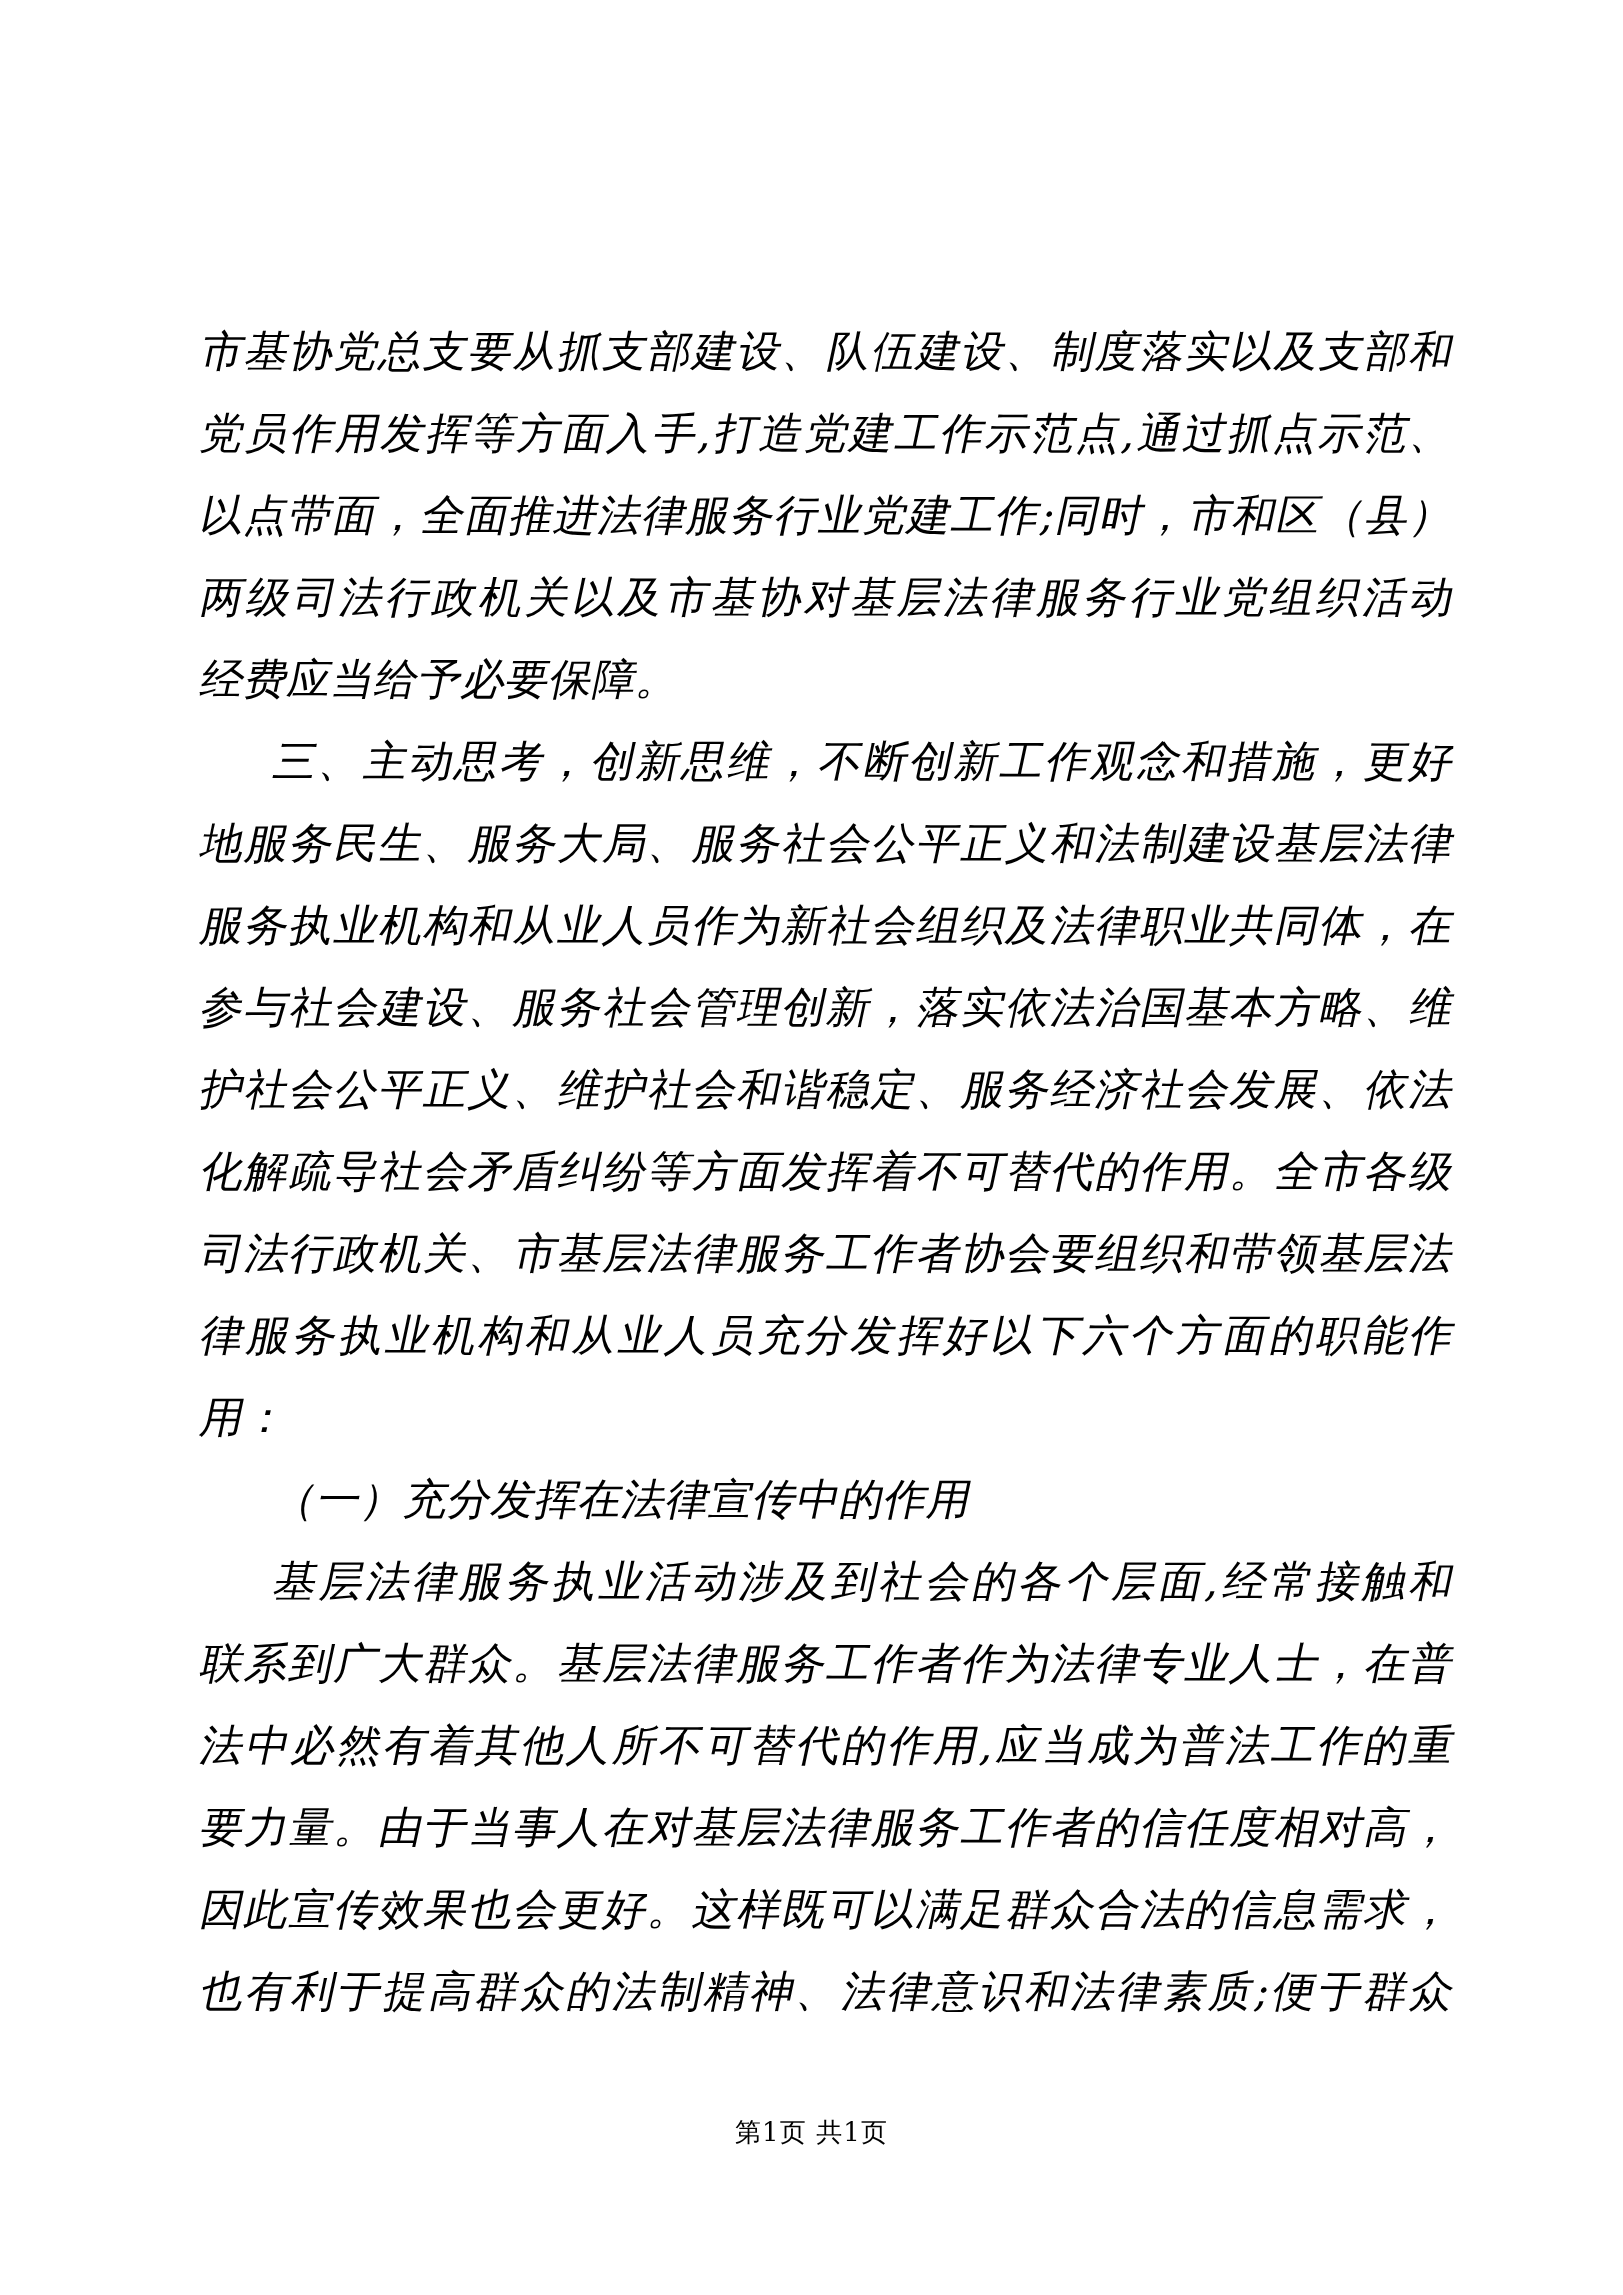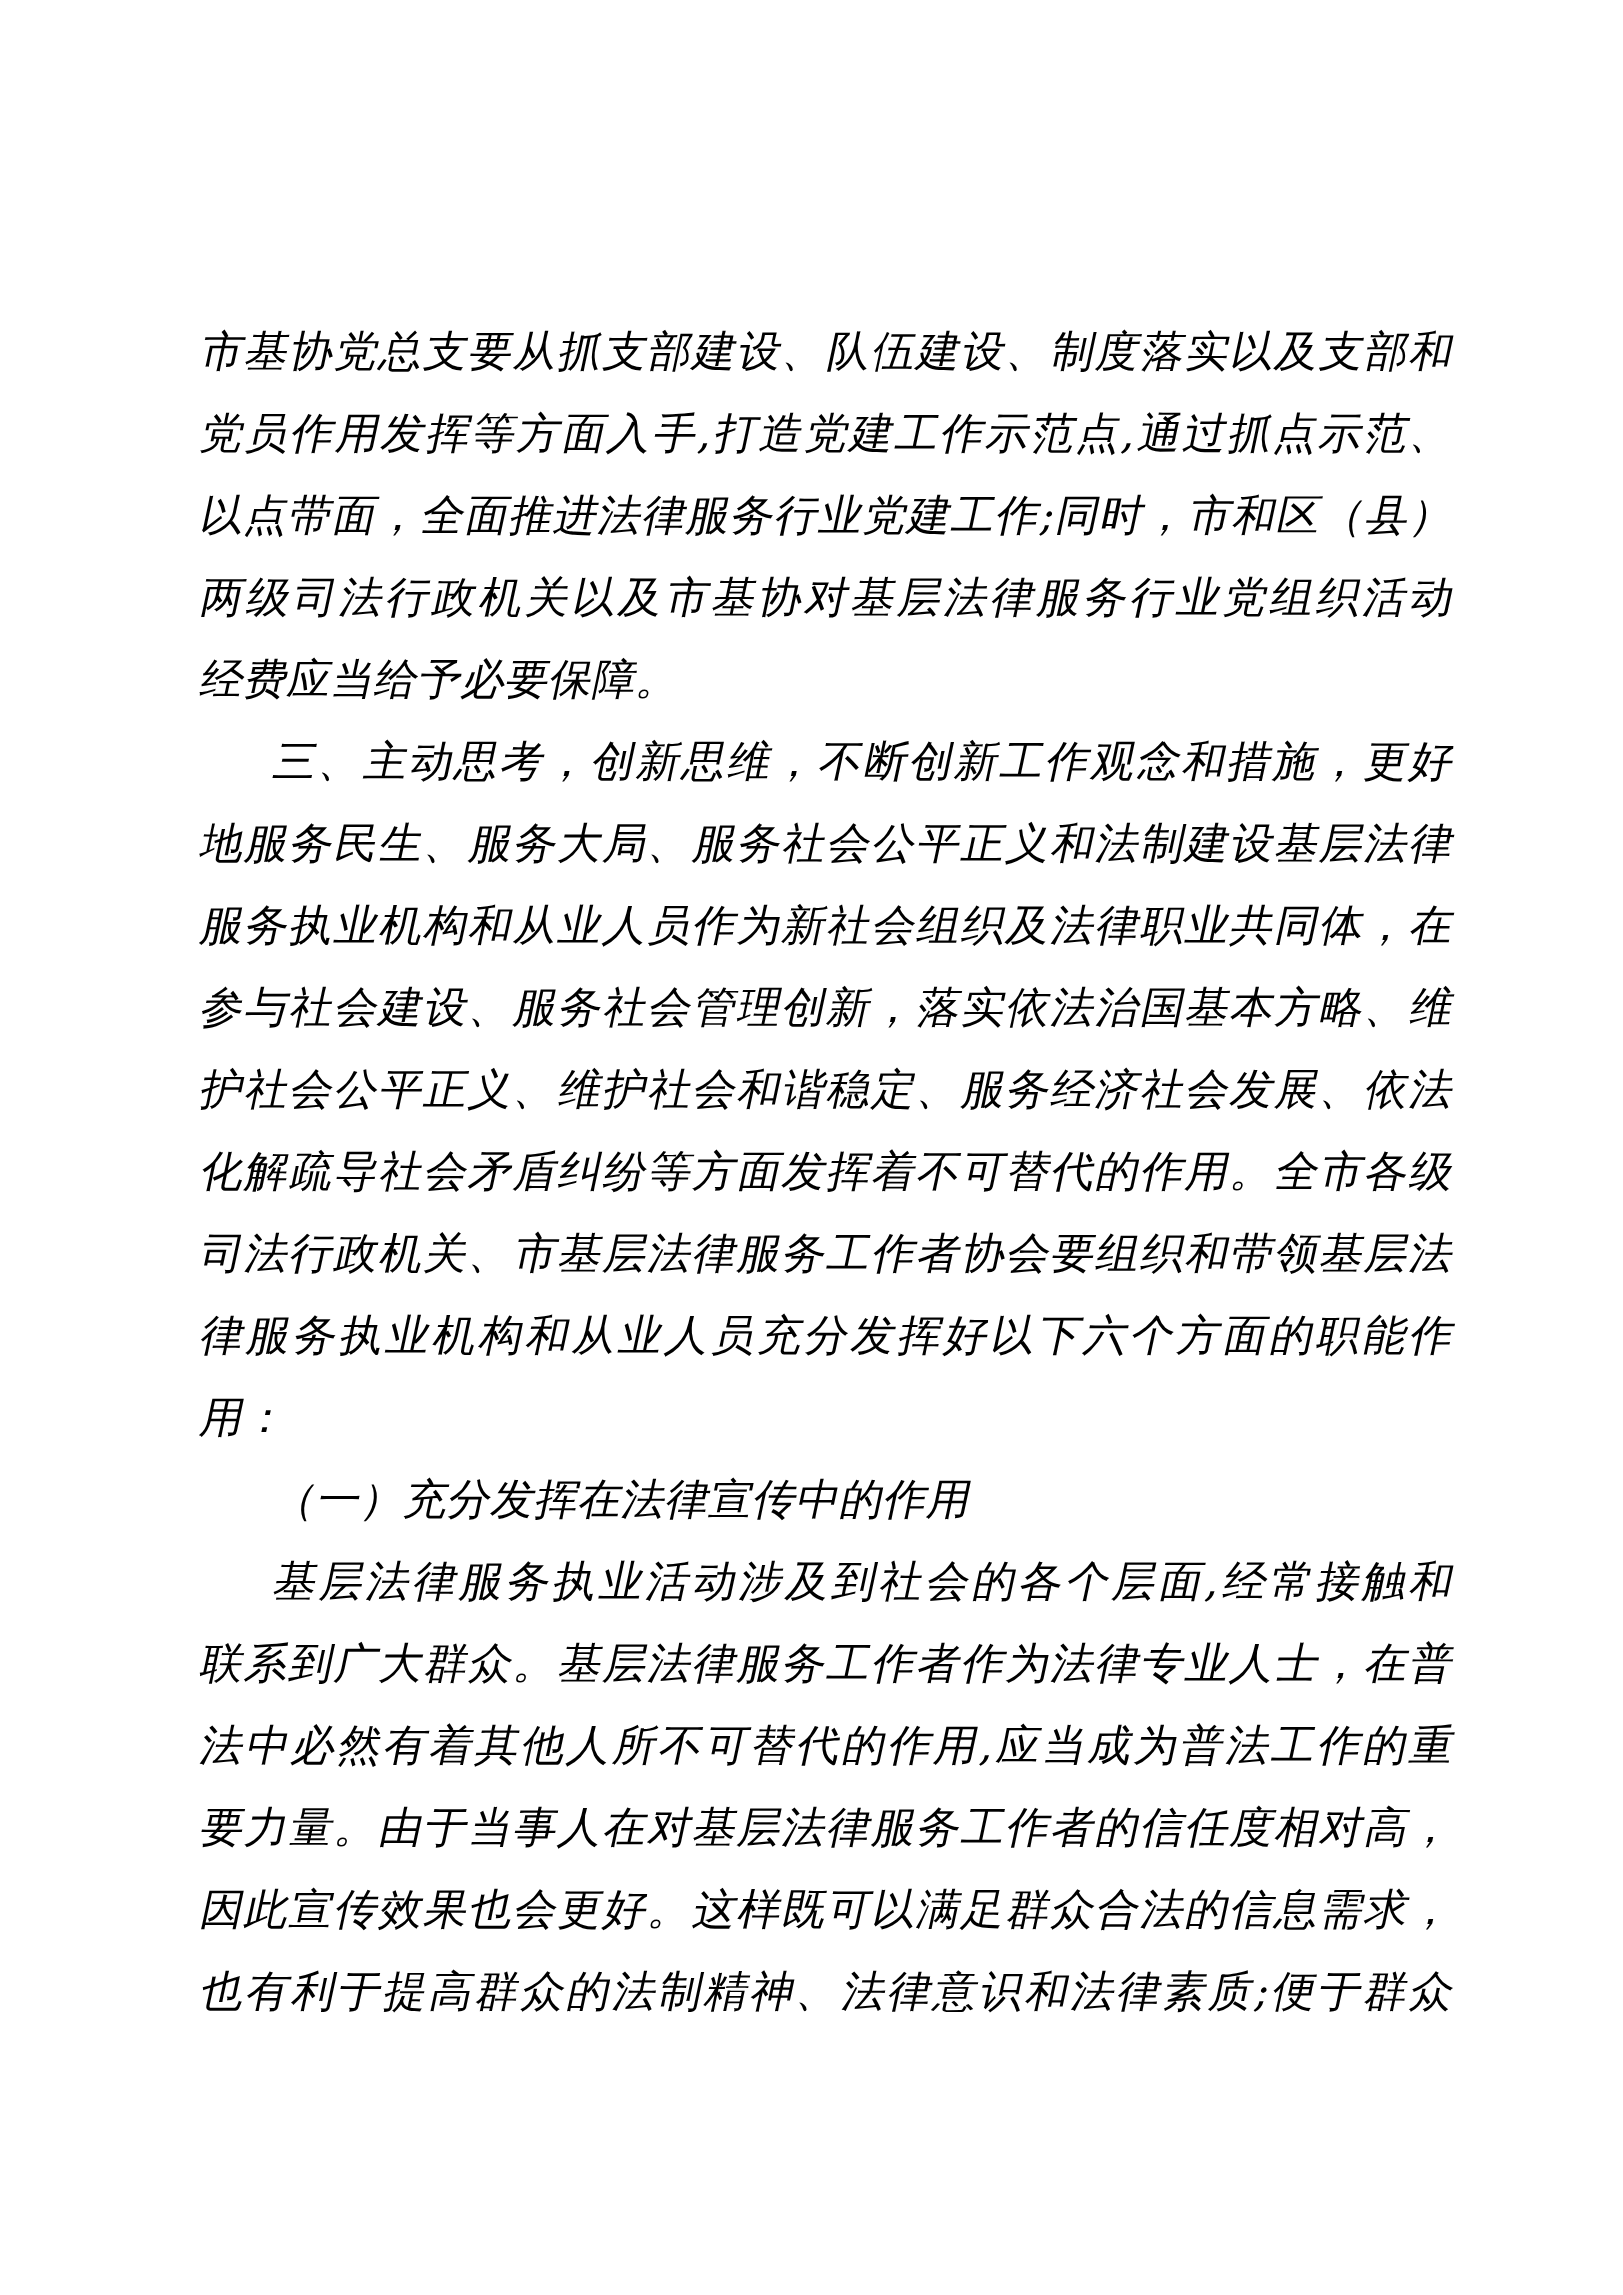--- a/index.html
+++ b/index.html
@@ -74,14 +74,15 @@
       <div class="line">律服务执业机构和从业人员充分发挥好以下六个方面的职能作</div>
       <div class="line no-justify">用：</div>
       <div class="line indent no-justify">（一）充分发挥在法律宣传中的作用</div>
       <div class="line indent">基层法律服务执业活动涉及到社会的各个层面,经常接触和</div>
       <div class="line">联系到广大群众。基层法律服务工作者作为法律专业人士，在普</div>
       <div class="line">法中必然有着其他人所不可替代的作用,应当成为普法工作的重</div>
       <div class="line">要力量。由于当事人在对基层法律服务工作者的信任度相对高，</div>
       <div class="line">因此宣传效果也会更好。这样既可以满足群众合法的信息需求，</div>
       <div class="line">也有利于提高群众的法制精神、法律意识和法律素质;便于群众</div>
     </div>
+  <div class="footer">第1页 共1页</div>
 </div>
 
 
 </body></html>

